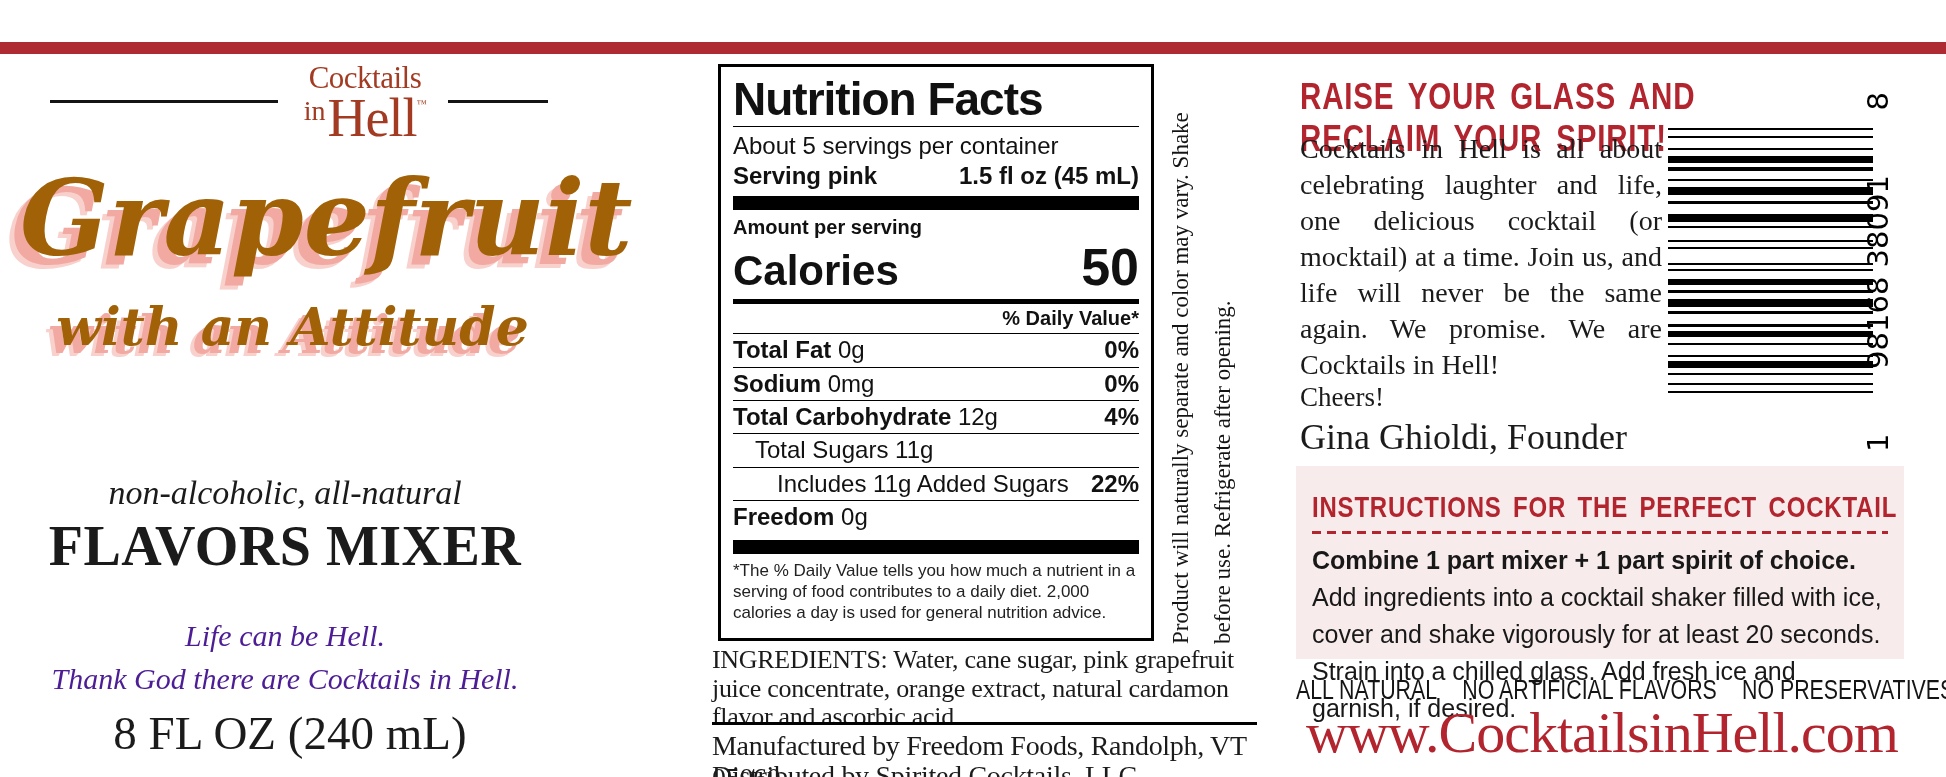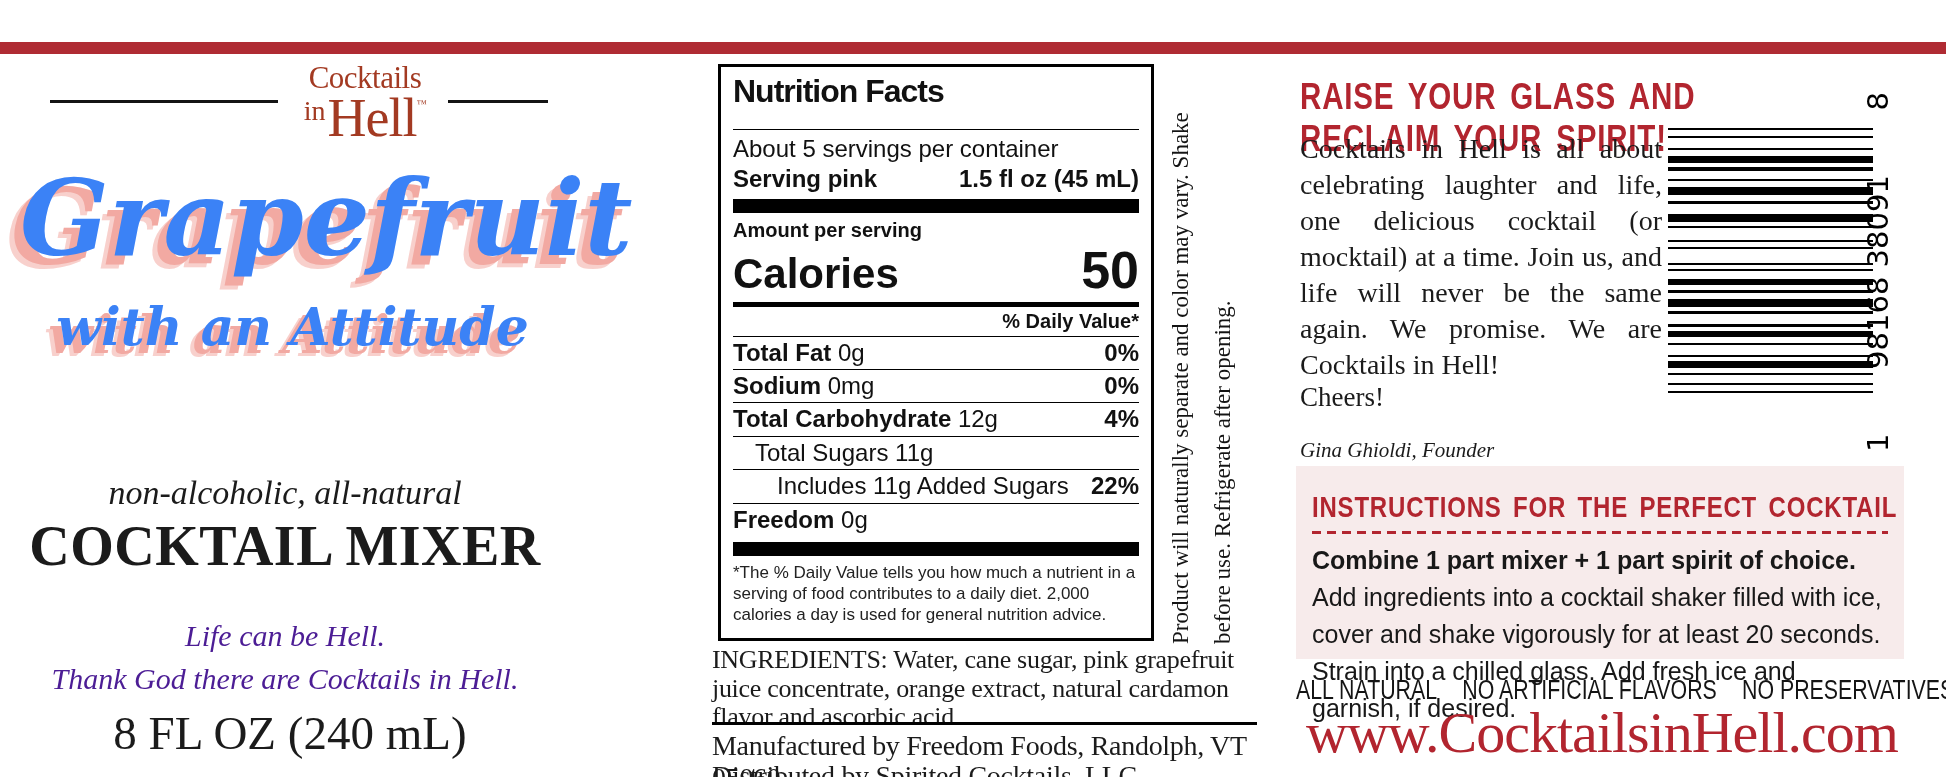--- a/index.html
+++ b/index.html
@@ -21,38 +21,38 @@
   #logo-block{left:285px;top:28px;width:160px;text-align:center;color:var(--logo-red);line-height:1;}
   .logo-line1{font-size:31px;letter-spacing:-0.5px;}
   .logo-line2{display:flex;justify-content:center;align-items:flex-start;margin-top:-2px;}
   .logo-in{font-size:28px;margin-top:6px;margin-right:2px;}
   .logo-hell{font-size:54px;letter-spacing:-1px;}
   .logo-tm{font-size:10px;vertical-align:top;margin-top:8px;}
   .logo-rule{background:#141414;height:3px;top:66px;}
   #logo-rule-left{left:50px;width:228px;}
   #logo-rule-right{left:448px;width:100px;}
 
-  .script{font-family:"DejaVu Serif",serif;font-style:italic;font-weight:bold;color:#3b82f6;}
+  .script{font-family:"DejaVu Serif",serif;font-style:italic;font-weight:bold;color:#a16207;}
   #title-1{left:20px;top:128px;width:540px;text-align:center;font-size:104px;line-height:1.1;
     text-shadow:-9px 9px 0 var(--script-pink),-14px 13px 0 rgba(242,169,162,.55);}
   #title-2{left:20px;top:262px;width:545px;text-align:center;font-size:52px;line-height:1.2;
     text-shadow:-8px 8px 0 var(--script-pink),-12px 11px 0 rgba(242,169,162,.55);}
   #subtitle{left:20px;top:440px;width:530px;text-align:center;font-style:italic;font-size:34px;}
   #product-type{left:20px;top:480px;width:530px;text-align:center;font-weight:bold;font-size:56px;letter-spacing:.5px;}
   .tagline{left:20px;width:530px;text-align:center;font-family:Liberation Serif, serif;
     font-style:italic;font-size:30px;color:#4c1d95;}
   #tagline-1{top:585px;}
   #tagline-2{top:628px;}
   #volume{left:25px;top:672px;width:530px;text-align:center;font-size:47px;}
 
   
   #nutrition-box{left:718px;top:30px;width:436px;height:577px;border:3px solid #000;background:#fff;
     padding:8px 12px;font-family:"Liberation Sans",sans-serif;color:#111;}
-  .nf-title{font-size:32px;font-weight:bold;letter-spacing:-1px;line-height:1.05;
-    border-bottom:1px solid #000;padding-bottom:20px;white-space:nowrap;}
+  .nf-title{font-size:46px;font-weight:bold;letter-spacing:-1px;line-height:1.05;
+    border-bottom:1px solid #000;padding-bottom:3px;white-space:nowrap;}
   .nf-servings{font-size:24px;margin-top:5px;}
   .nf-serving-row{display:flex;justify-content:space-between;font-size:24px;font-weight:bold;margin-top:2px;}
   .nf-thick{height:14px;background:#000;margin:6px 0;}
   .nf-amount{font-size:20px;font-weight:bold;margin-top:2px;}
   .nf-cal-row{display:flex;justify-content:space-between;align-items:baseline;line-height:1;margin-top:2px;}
   .nf-cal-label{font-size:42px;font-weight:bold;}
   .nf-cal-value{font-size:52px;font-weight:bold;}
   .nf-rule{height:5px;background:#000;margin-top:6px;}
   .nf-dv{font-size:20px;font-weight:bold;text-align:right;padding:3px 0 3px;border-bottom:1px solid #000;}
   .nf-row{display:flex;justify-content:space-between;font-size:24px;padding:3px 0;border-bottom:1px solid #000;line-height:1.1;}
@@ -71,21 +71,21 @@
   #ingredients-rule{left:712px;top:688px;width:545px;height:3px;background:#000;}
   #manufacturer{left:712px;top:696px;width:560px;font-size:28px;letter-spacing:-0.3px;}
   #distributor{left:712px;top:726px;width:560px;font-size:28px;letter-spacing:-0.3px;}
 
   
   #headline{left:1300px;top:42px;width:440px;color:var(--headline-red);
     font-family:"Liberation Sans",sans-serif;font-weight:bold;font-size:36px;line-height:42px;
     letter-spacing:1px;word-spacing:6px;transform:scaleX(0.82);transform-origin:0 0;white-space:nowrap;}
   #about{left:1300px;top:97px;width:362px;font-size:28px;line-height:36px;text-align:justify;}
   #cheers{left:1300px;top:348px;font-size:27px;}
-  #founder{left:1300px;top:404px;font-size:21px;font-style:italic;}
+  #founder{left:1300px;top:382px;font-size:36px;}
 
   
   #barcode{left:1668px;top:58px;width:230px;height:360px;}
   #barcode-bars{position:absolute;left:0;top:36px;width:205px;}
   .bc-bar{background:#000;width:205px;}
   .bc-gap{background:transparent;width:205px;}
   #barcode-digits{position:absolute;left:192px;top:360px;width:360px;height:36px;
     transform:rotate(-90deg);transform-origin:0 0;display:flex;justify-content:space-between;
     align-items:center;font-family:"DejaVu Sans",sans-serif;font-size:29px;color:#000;}
 
@@ -123,21 +123,21 @@
     <div class="logo-line2">
       <span class="logo-in">in</span>
       <span class="logo-hell">Hell</span>
       <span class="logo-tm">™</span>
     </div>
   </div>
 
   <div id="title-1" class="abs script">Grapefruit</div>
   <div id="title-2" class="abs script">with an Attitude</div>
   <div id="subtitle" class="abs">non-alcoholic, all-natural</div>
-  <div id="product-type" class="abs">COCKTAIL MIXER</div>
+  <div id="product-type" class="abs">FLAVORS MIXER</div>
   <div id="tagline-1" class="abs tagline">Life can be Hell.</div>
   <div id="tagline-2" class="abs tagline">Thank God there are Cocktails in Hell.</div>
   <div id="volume" class="abs">8 FL OZ (240 mL)</div>
 
   <div id="nutrition-box" class="abs">
     <div class="nf-title">Nutrition Facts</div>
     <div class="nf-servings">About 5 servings per container</div>
     <div class="nf-serving-row">
       <span>Serving pink</span>
       <span>1.5 fl oz (45 mL)</span>

